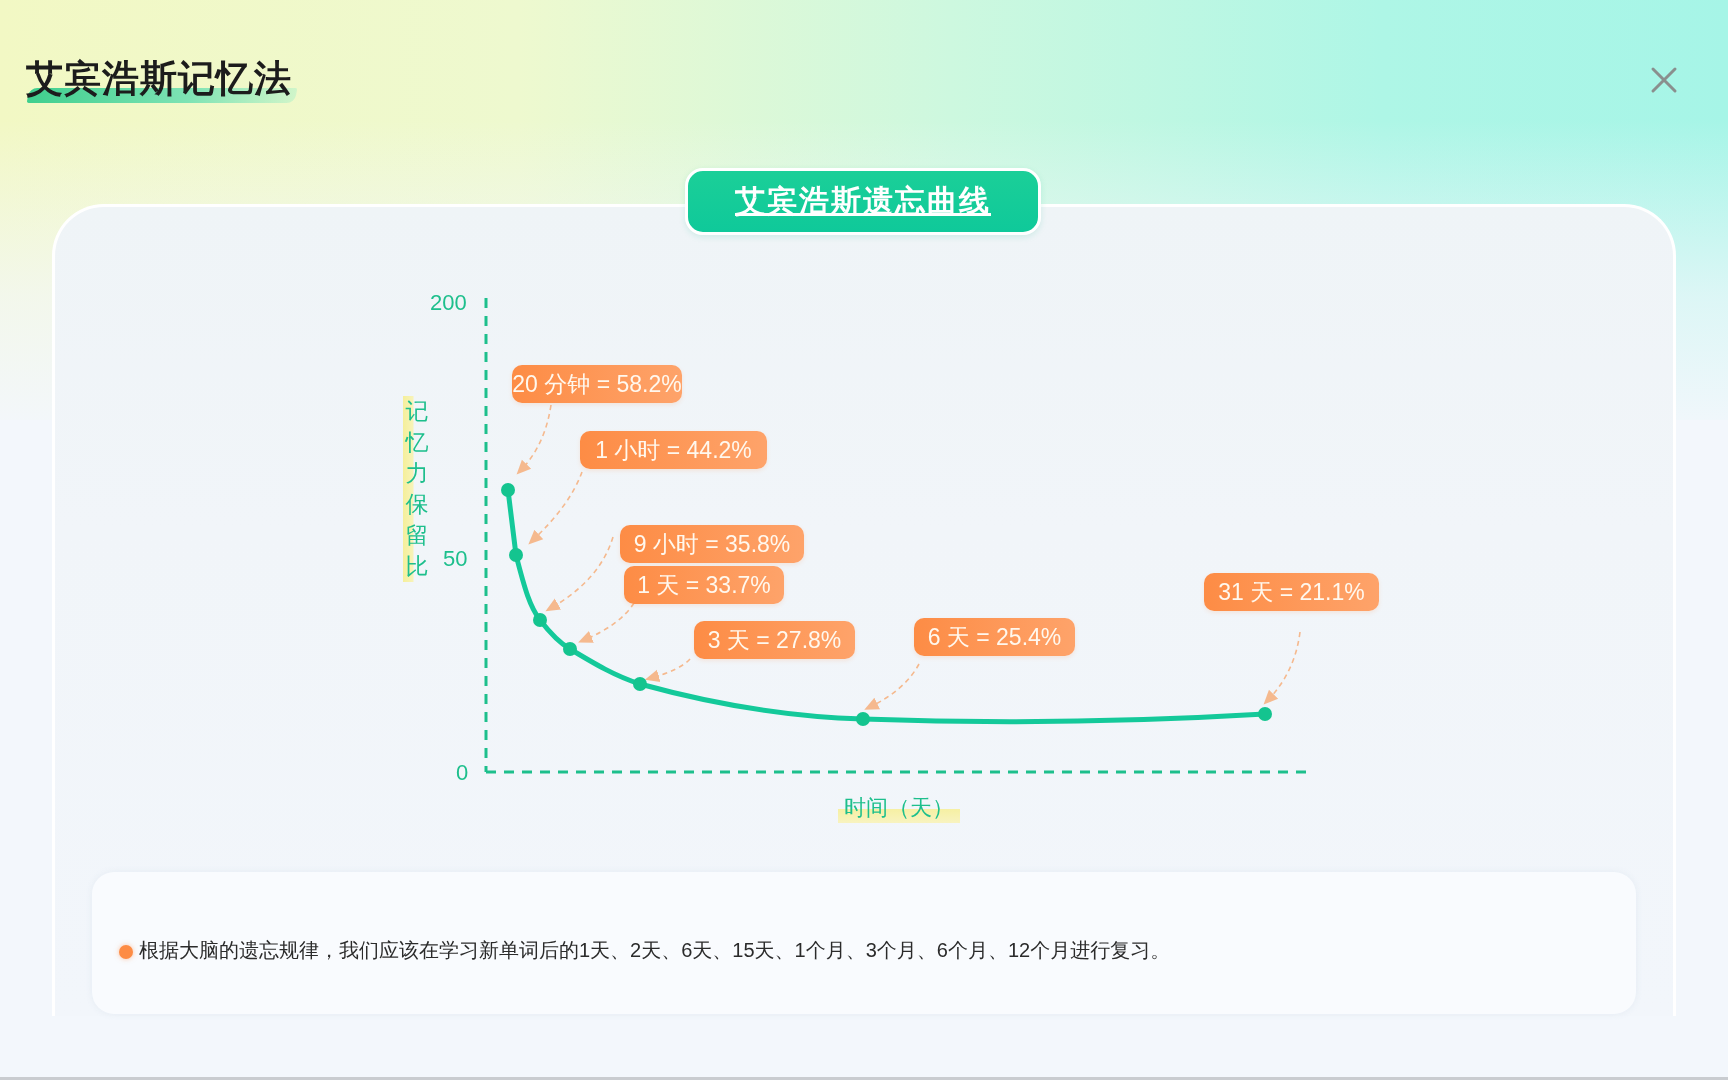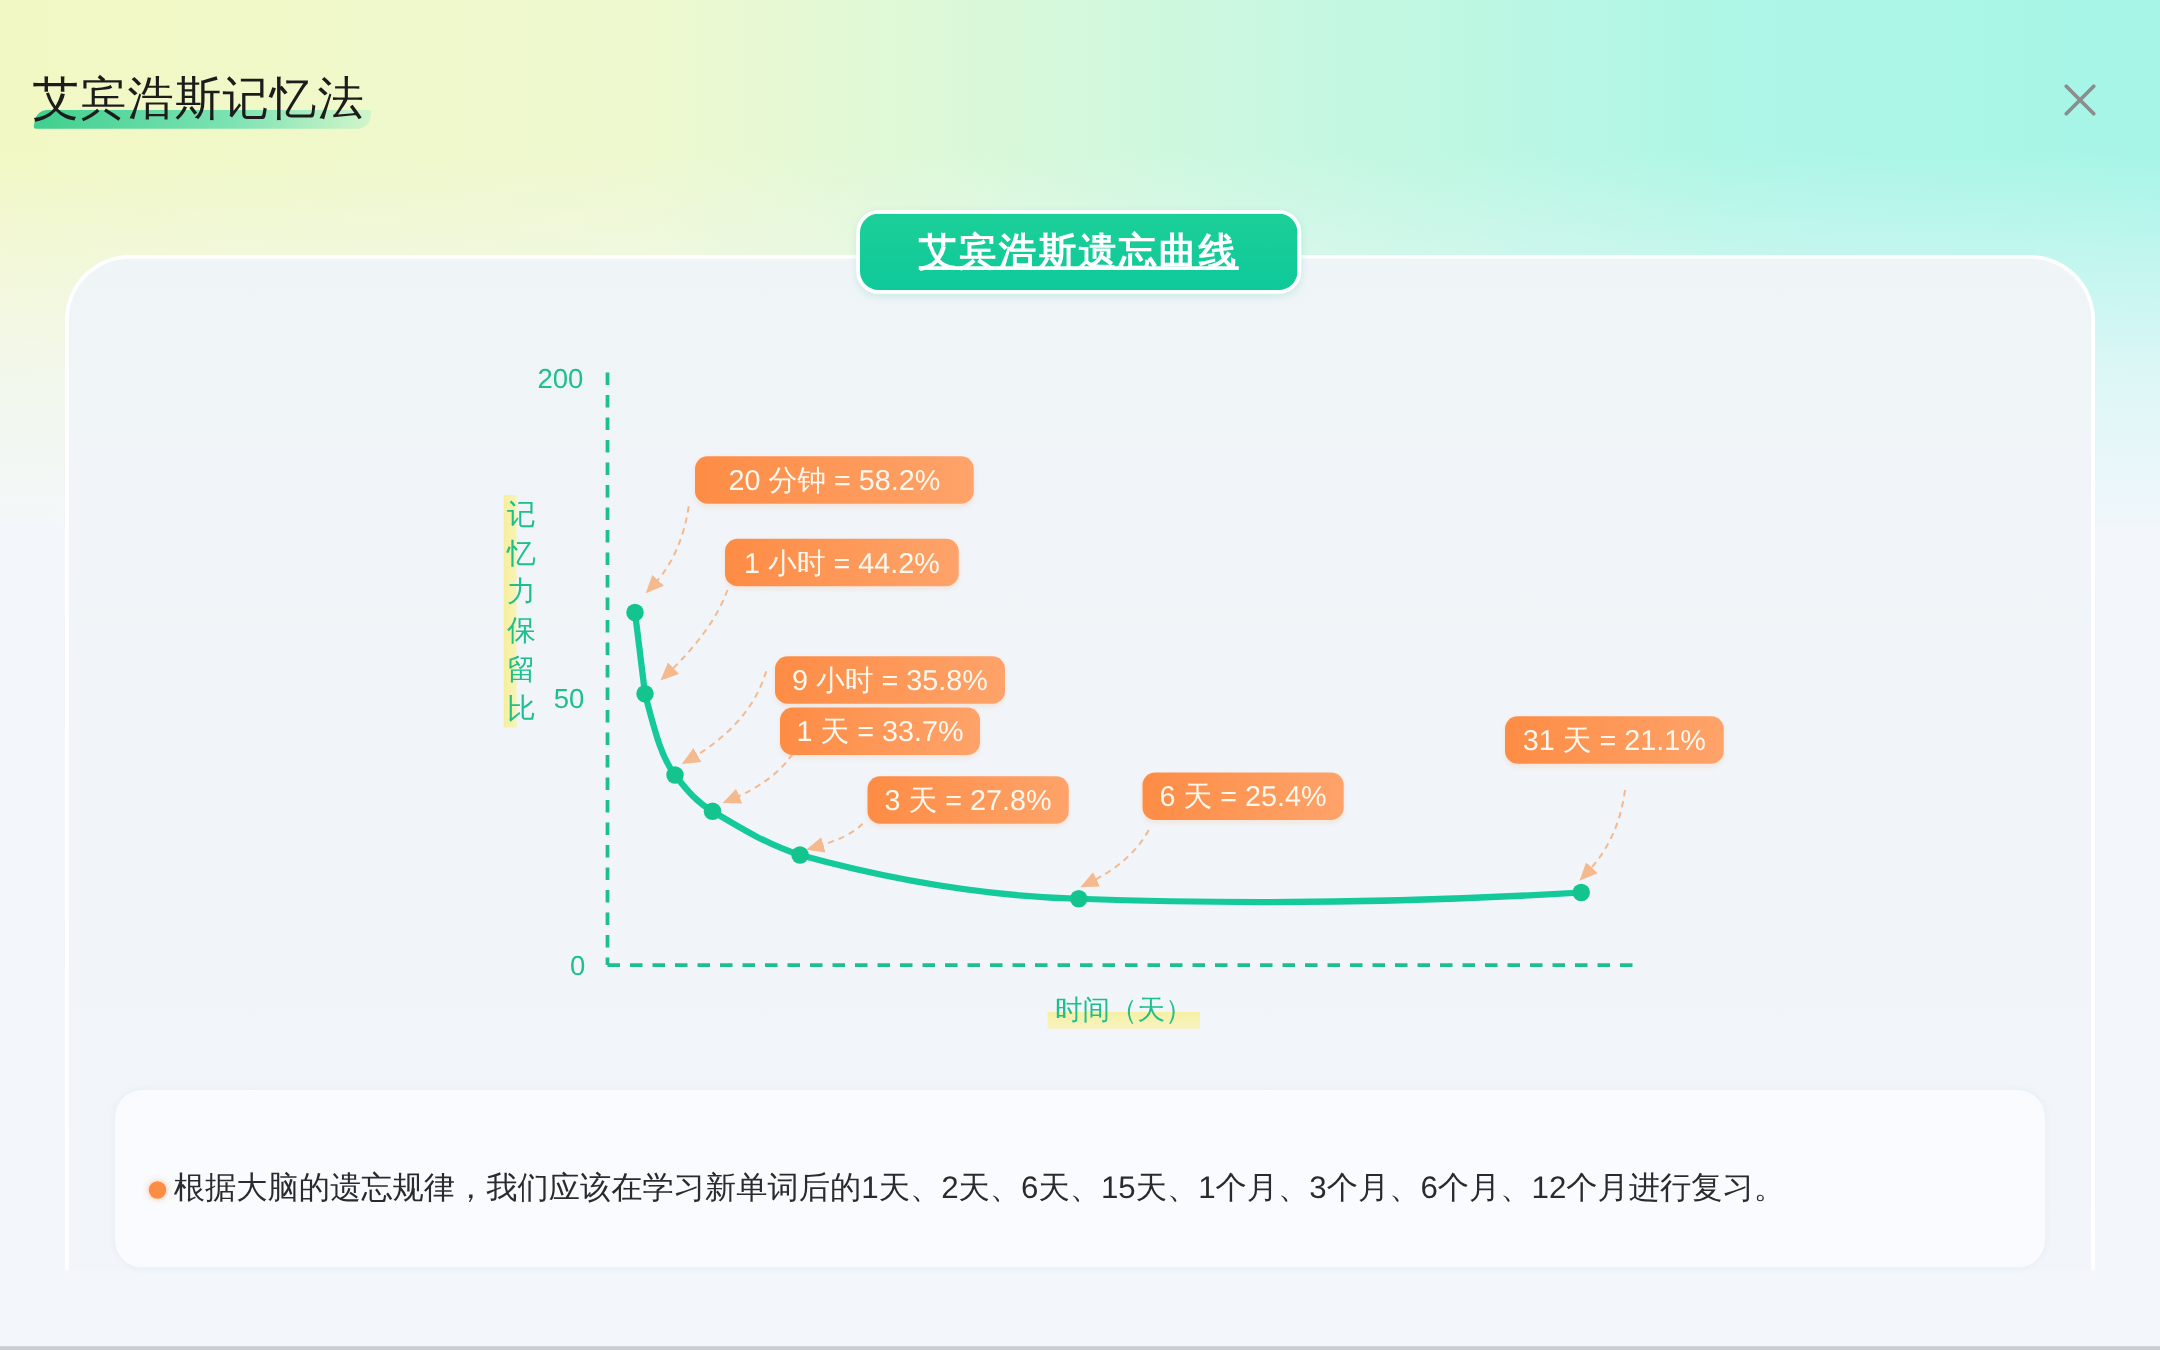--- a/index.html
+++ b/index.html
@@ -17,21 +17,21 @@
     background: linear-gradient(180deg, rgba(243,247,252,0) 0%, rgba(243,247,252,0.7) 55%, #f3f7fc 100%);
   }
   .title-wrap { position:absolute; left:26px; top:56px; }
   .title-underline {
     position:absolute; left:2px; top:32px; width:268px; height:15px;
     background: linear-gradient(90deg, #3fcf8e 0%, #7ee3b4 60%, rgba(160,240,200,0.4) 100%);
     border-radius: 8px 2px 8px 2px;
     transform: skewX(-10deg);
   }
   .title {
-    position:relative; font-size:37px; font-weight:normal; color:#1c1c1c;
+    position:relative; font-size:37px; font-weight:bold; color:#1c1c1c;
     letter-spacing:1px; white-space:nowrap; line-height:46px;
   }
   .close-btn {
     position:absolute; left:1648px; top:64px; width:32px; height:32px; cursor:pointer;
   }
   .card {
     position:absolute; left:52px; top:204px; width:1624px; height:812px;
     border-radius:52px 52px 0 0;
     background: linear-gradient(180deg, #eff4f7 0%, #f1f5f9 40%, #f2f6fb 100%);
     border-top:3px solid #ffffff; border-left:3px solid #ffffff; border-right:3px solid #ffffff;
@@ -69,21 +69,21 @@
   .note-box {
     position:absolute; left:92px; top:872px; width:1544px; height:142px;
     background:#f9fbfe; border-radius:22px;
     box-shadow: 0 0 6px rgba(220,228,238,0.6);
   }
   .note-bullet {
     position:absolute; left:119px; top:945px; width:14px; height:14px; border-radius:50%;
     background:#fd8c45; box-shadow:0 0 5px rgba(253,140,69,0.5);
   }
   .note-text {
-    position:absolute; left:139px; top:932px; font-size:25px; color:#2b2b2b; white-space:nowrap;
+    position:absolute; left:139px; top:932px; font-size:20px; color:#2b2b2b; white-space:nowrap;
     line-height:36px;
   }
   .bottom-line { position:absolute; left:0; top:1077px; width:1728px; height:3px; background:#c9ccd0; }
 </style>
 </head>
 <body>
 
 <div class="bg-top"></div>
 <div class="bg-fade"></div>
 
@@ -144,21 +144,21 @@
   <span>记</span>
   <span>忆</span>
   <span>力</span>
   <span>保</span>
   <span>留</span>
   <span>比</span>
 </div>
 
 <div class="xlabel">时间（天）</div>
 
-<div class="tag" style="left:556px;top:365px;width:223px;text-align:center;">20 分钟 = 58.2%</div>
+<div class="tag" style="left:512px;top:365px;width:170px;text-align:center;">20 分钟 = 58.2%</div>
 <div class="tag" style="left:580px;top:431px;width:187px;">1 小时 = 44.2%</div>
 <div class="tag" style="left:620px;top:525px;width:184px;">9 小时 = 35.8%</div>
 <div class="tag" style="left:624px;top:566px;width:160px;">1 天 = 33.7%</div>
 <div class="tag" style="left:694px;top:621px;width:161px;">3 天 = 27.8%</div>
 <div class="tag" style="left:914px;top:618px;width:161px;">6 天 = 25.4%</div>
 <div class="tag" style="left:1204px;top:573px;width:175px;">31 天 = 21.1%</div>
 
 <div class="note-box"></div>
 <div class="note-bullet"></div>
 <div class="note-text">根据大脑的遗忘规律，我们应该在学习新单词后的1天、2天、6天、15天、1个月、3个月、6个月、12个月进行复习。</div>

